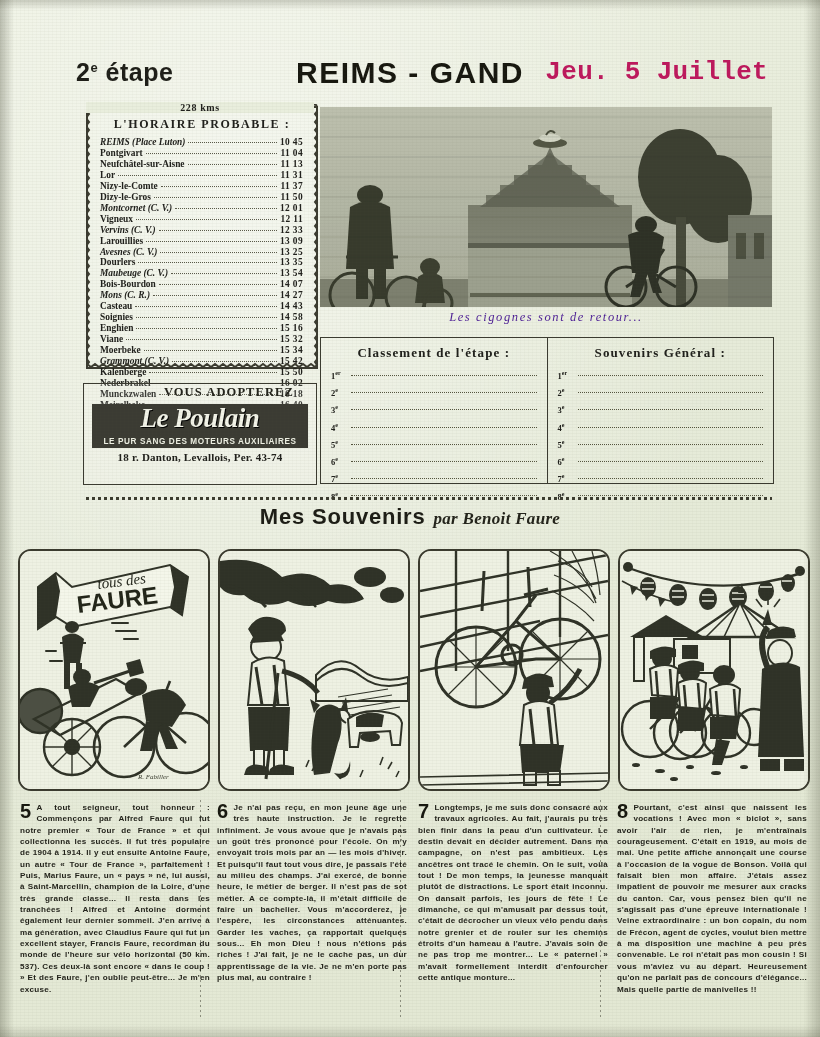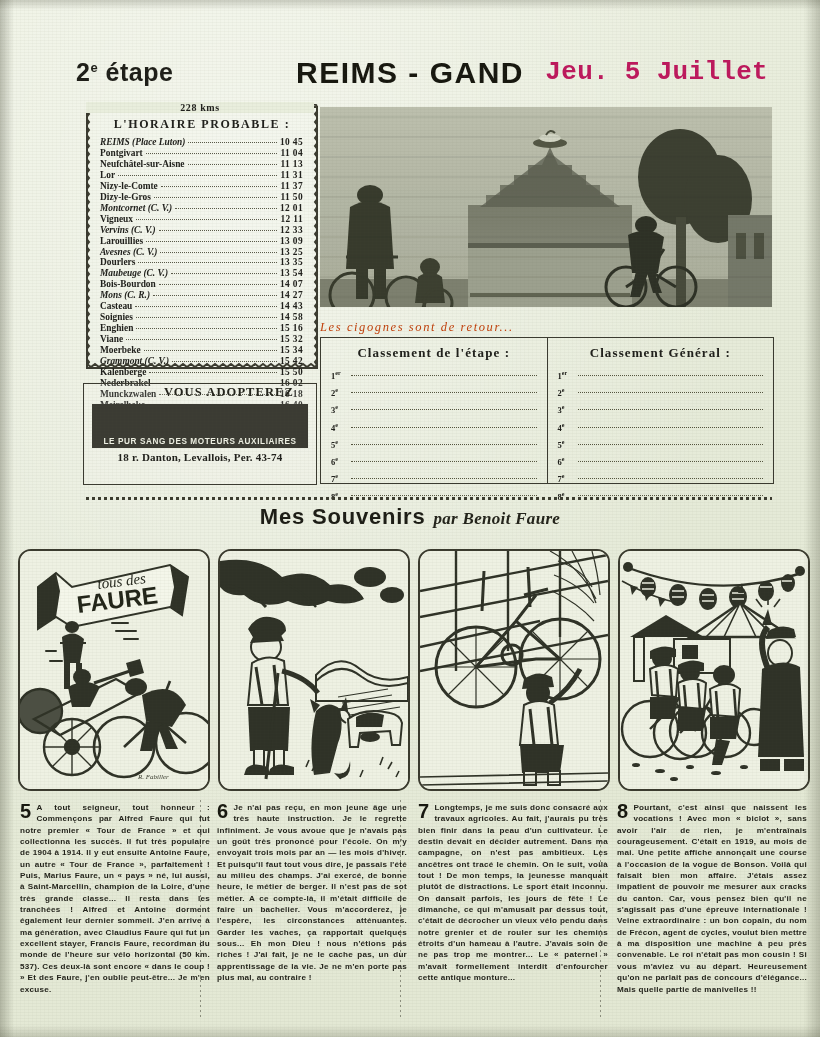--- a/index.html
+++ b/index.html
@@ -112,22 +112,22 @@
   }
 
   
   .photo{
     position:absolute;left:320px;top:107px;width:452px;height:200px;
     background:#8c8f7e;overflow:hidden;
     filter:contrast(1.05);
   }
   .photo svg{display:block;width:100%;height:100%;}
   .photo-caption{
-    position:absolute;left:320px;top:320px;width:452px;text-align:left;
-    font-style:italic;font-size:12.5px;letter-spacing:1.6px;color:#c2410c;
+    position:absolute;left:320px;top:310px;width:452px;text-align:center;
+    font-style:italic;font-size:12.5px;letter-spacing:1.6px;color:#4c1d95;
   }
 
   
   .clsmt{
     position:absolute;left:320px;top:337px;width:452px;height:145px;
     border:1.5px solid #3a3a30;display:flex;
   }
   .clsmt .col{flex:1 1 50%;padding:6px 10px 0 10px;position:relative;}
   .clsmt .col:first-child{border-right:1.5px solid #3a3a30;}
   .cl-title{
@@ -356,20 +356,21 @@
     <path d="M1,3 L5,0 L9,3 L13,0 L17,3 L21,0 L25,3 L29,0 L33,3 L37,0 L41,3 L45,0 L49,3 L53,0 L57,3 L61,0 L65,3 L69,0 L73,3 L77,0 L81,3 L85,0 L89,3 L93,0 L97,3 L101,0 L105,3 L109,0 L113,3 L117,0 L121,3 L125,0 L129,3 L133,0 L137,3 L141,0 L145,3 L149,0 L153,3 L157,0 L161,3 L165,0 L169,3 L173,0 L177,3 L181,0 L185,3 L189,0 L193,3 L197,0 L201,3 L205,0 L209,3 L213,0 L217,3 L221,0 L225,3 L229,0 L231,2" stroke="#3b3b30" stroke-width="2" fill="none"></path>
     <path d="M1,260 L5,263 L9,260 L13,263 L17,260 L21,263 L25,260 L29,263 L33,260 L37,263 L41,260 L45,263 L49,260 L53,263 L57,260 L61,263 L65,260 L69,263 L73,260 L77,263 L81,260 L85,263 L89,260 L93,263 L97,260 L101,263 L105,260 L109,263 L113,260 L117,263 L121,260 L125,263 L129,260 L133,263 L137,260 L141,263 L145,260 L149,263 L153,260 L157,263 L161,260 L165,263 L169,260 L173,263 L177,260 L181,263 L185,260 L189,263 L193,260 L197,263 L201,260 L205,263 L209,260 L213,263 L217,260 L221,263 L225,260 L229,263 L231,261" stroke="#3b3b30" stroke-width="2" fill="none"></path>
     <path d="M2,2 L0,6 L3,10 L0,14 L3,18 L0,22 L3,26 L0,30 L3,34 L0,38 L3,42 L0,46 L3,50 L0,54 L3,58 L0,62 L3,66 L0,70 L3,74 L0,78 L3,82 L0,86 L3,90 L0,94 L3,98 L0,102 L3,106 L0,110 L3,114 L0,118 L3,122 L0,126 L3,130 L0,134 L3,138 L0,142 L3,146 L0,150 L3,154 L0,158 L3,162 L0,166 L3,170 L0,174 L3,178 L0,182 L3,186 L0,190 L3,194 L0,198 L3,202 L0,206 L3,210 L0,214 L3,218 L0,222 L3,226 L0,230 L3,234 L0,238 L3,242 L0,246 L3,250 L0,254 L3,258 L1,261" stroke="#3b3b30" stroke-width="2" fill="none"></path>
     <path d="M230,2 L232,6 L229,10 L232,14 L229,18 L232,22 L229,26 L232,30 L229,34 L232,38 L229,42 L232,46 L229,50 L232,54 L229,58 L232,62 L229,66 L232,70 L229,74 L232,78 L229,82 L232,86 L229,90 L232,94 L229,98 L232,102 L229,106 L232,110 L229,114 L232,118 L229,122 L232,126 L229,130 L232,134 L229,138 L232,142 L229,146 L232,150 L229,154 L232,158 L229,162 L232,166 L229,170 L232,174 L229,178 L232,182 L229,186 L232,190 L229,194 L232,198 L229,202 L232,206 L229,210 L232,214 L229,218 L232,222 L229,226 L232,230 L229,234 L232,238 L229,242 L232,246 L229,250 L232,254 L229,258 L231,261" stroke="#3b3b30" stroke-width="2" fill="none"></path>
   </svg>
   <div class="tt-kms"><span>228 kms</span></div>
 
   <div class="ad">
     <div class="ad-l2">VOUS ADOPTEREZ</div>
     <div class="ad-band">
+      <div class="ad-brand">Le Poulain</div>
       <div class="ad-sub">LE PUR SANG DES MOTEURS AUXILIAIRES</div>
     </div>
     <div class="ad-addr">18 r. Danton, Levallois, Per. 43-74</div>
   </div>
 
   <div class="photo">
     <svg viewBox="0 0 452 200" preserveAspectRatio="none">
       <defs>
         <linearGradient id="sky" x1="0" y1="0" x2="0" y2="1">
           <stop offset="0%" stop-color="#b9bcab"></stop>
@@ -478,21 +479,21 @@
             <span class="cl-rank">7<sup>e</sup></span>
             <span class="cl-line"></span>
           </div>
           <div class="cl-row">
             <span class="cl-rank">8<sup>e</sup></span>
             <span class="cl-line"></span>
           </div>
         </div>
     </div>
     <div class="col">
-      <div class="cl-title">Classement Général :</div>
+      <div class="cl-title">Souvenirs Général :</div>
       <div id="cl-gen">
           <div class="cl-row">
             <span class="cl-rank">1<sup>er</sup></span>
             <span class="cl-line"></span>
           </div>
           <div class="cl-row">
             <span class="cl-rank">2<sup>e</sup></span>
             <span class="cl-line"></span>
           </div>
           <div class="cl-row">

